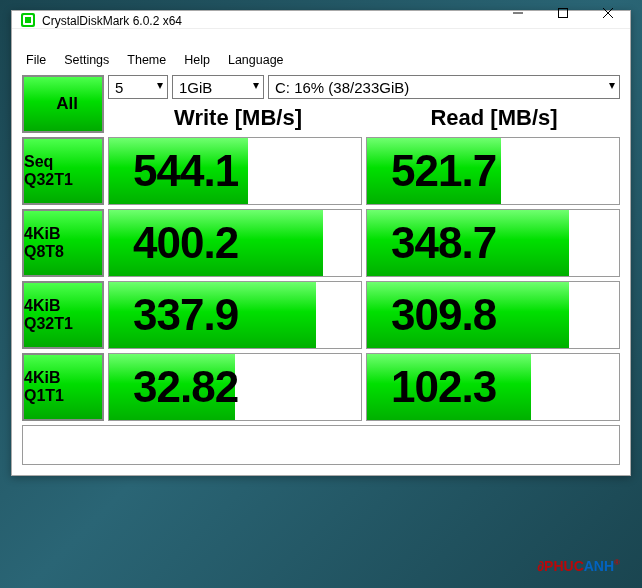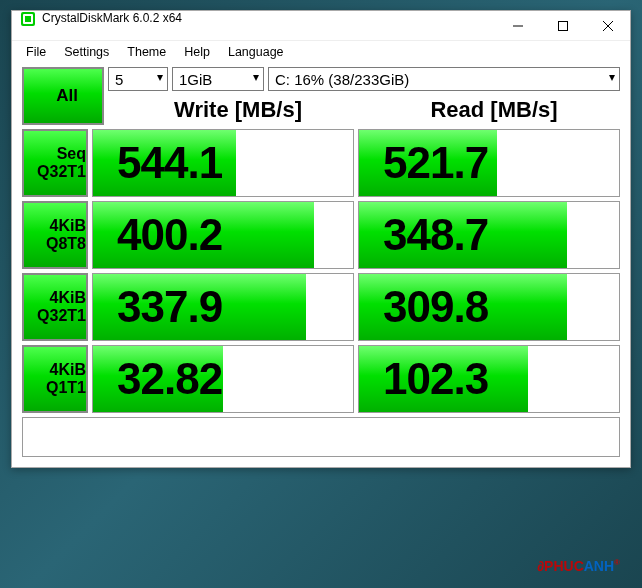--- a/index.html
+++ b/index.html
@@ -10,36 +10,37 @@
     display: flex; align-items: flex-start; justify-content: flex-start;
     padding: 10px 11px;
   }
   .window {
     width: 620px;
     background: #fff;
     border: 1px solid #aaa;
     box-shadow: 0 2px 8px rgba(0,0,0,.3);
   }
   .titlebar {
-    height: 30px;
-    display: flex; align-items: flex-start;
+    height: 18px;
+    display: flex; align-items: flex-end;
     background: #fff;
     border-bottom: 1px solid #eee;
   }
   .titlebar .icon { width: 16px; height: 16px; margin: 0 6px 0 8px; }
   .titlebar .title { flex: 1; font-size: 12px; color: #000; }
   .winbtn {
     width: 45px; height: 30px;
     display: flex; align-items: center; justify-content: center;
     font-size: 10px; color: #000;
   }
   .menubar {
     display: flex; gap: 2px;
     padding: 2px 6px 4px 6px;
     font-size: 12.5px;
+    margin-top: 20px;
   }
   .menuitem { padding: 2px 8px; }
   .content {
     padding: 2px 10px 10px 10px;
   }
   .toprow {
     display: flex; align-items: stretch; gap: 4px;
     height: 58px;
   }
   .allbtn {
@@ -66,24 +67,24 @@
   }
   .sel.runs { width: 60px; }
   .sel.size { width: 92px; text-align: center; }
   .sel.drive { flex: 1; }
   .headrow { display: flex; gap: 4px; height: 30px; align-items: flex-end; }
   .headspacer { width: 0; }
   .headcell { flex: 1; text-align: center; font-weight: bold; font-size: 22px; }
   .grid { display: flex; flex-direction: column; gap: 4px; margin-top: 4px; }
   .row { display: flex; gap: 4px; height: 68px; }
   .testbtn {
-    width: 66px;
+    width: 82px;
     background: linear-gradient(180deg, #4dff4d 0%, #00dd00 45%, #00aa00 100%);
     border: 2px solid #888;
-    display: flex; flex-direction: column; align-items: flex-end; justify-content: center;
+    display: flex; flex-direction: column; align-items: flex-start; justify-content: center;
     font-weight: bold; font-size: 16px; line-height: 1.1;
   }
   .cell {
     flex: 1;
     border: 1px solid #9a9a9a;
     background: #fff;
     position: relative;
     overflow: hidden;
     display: flex; align-items: center;
   }

